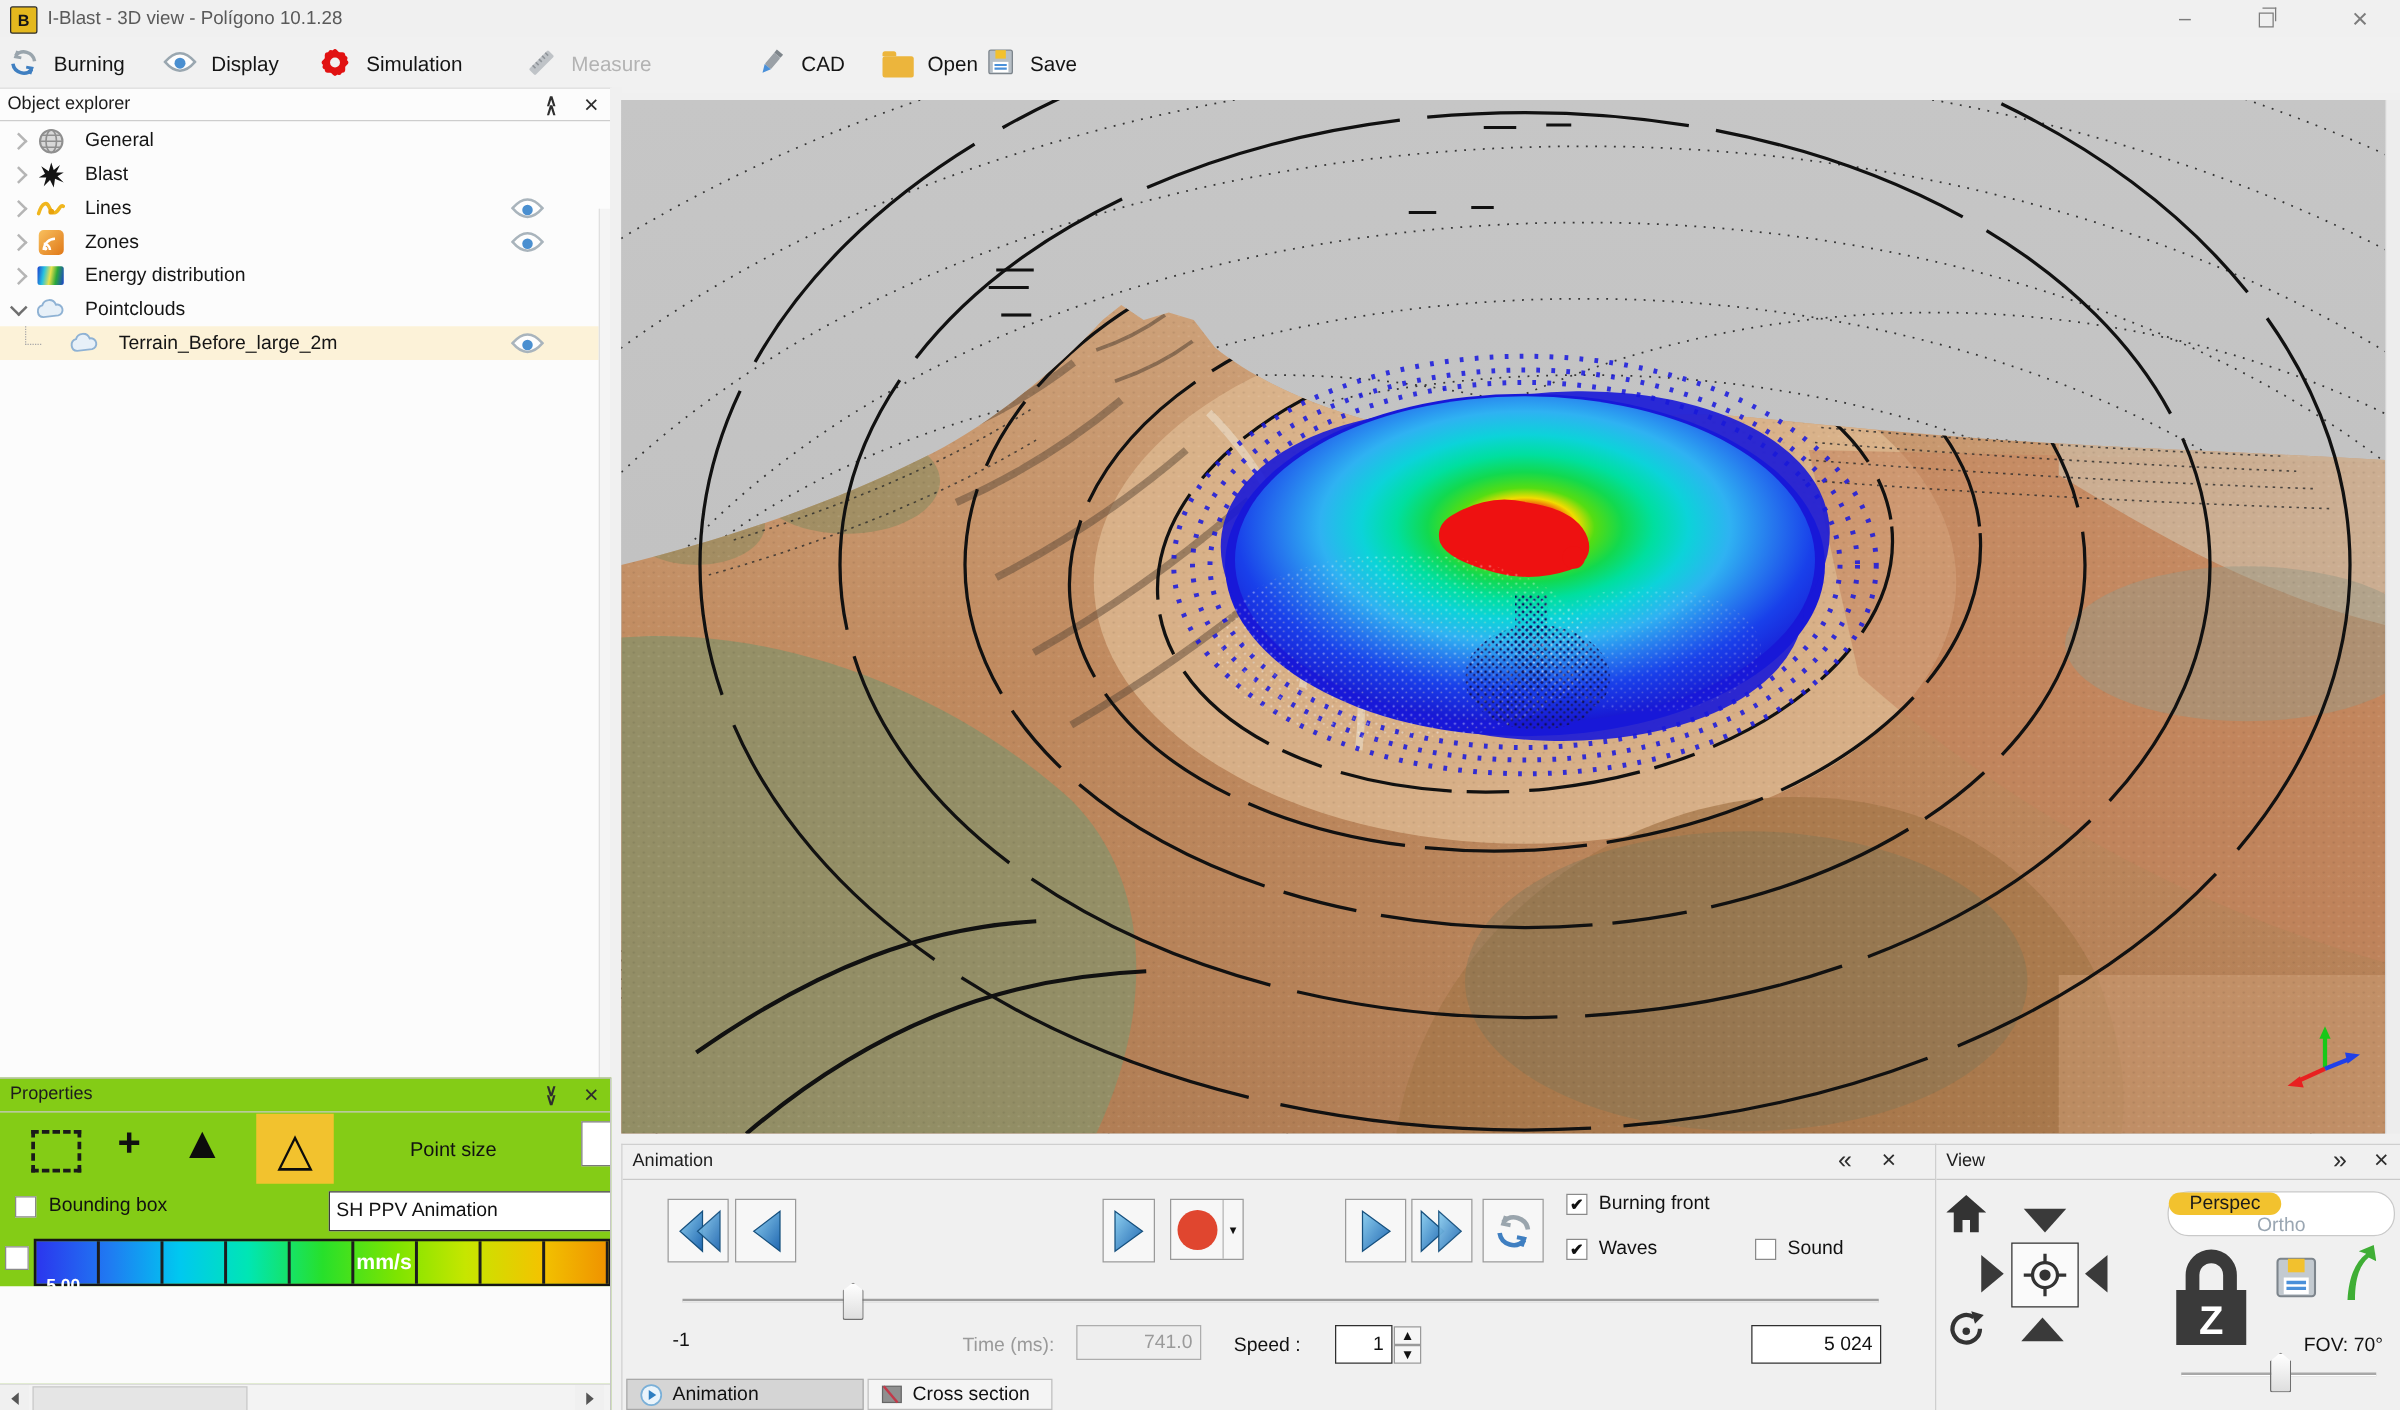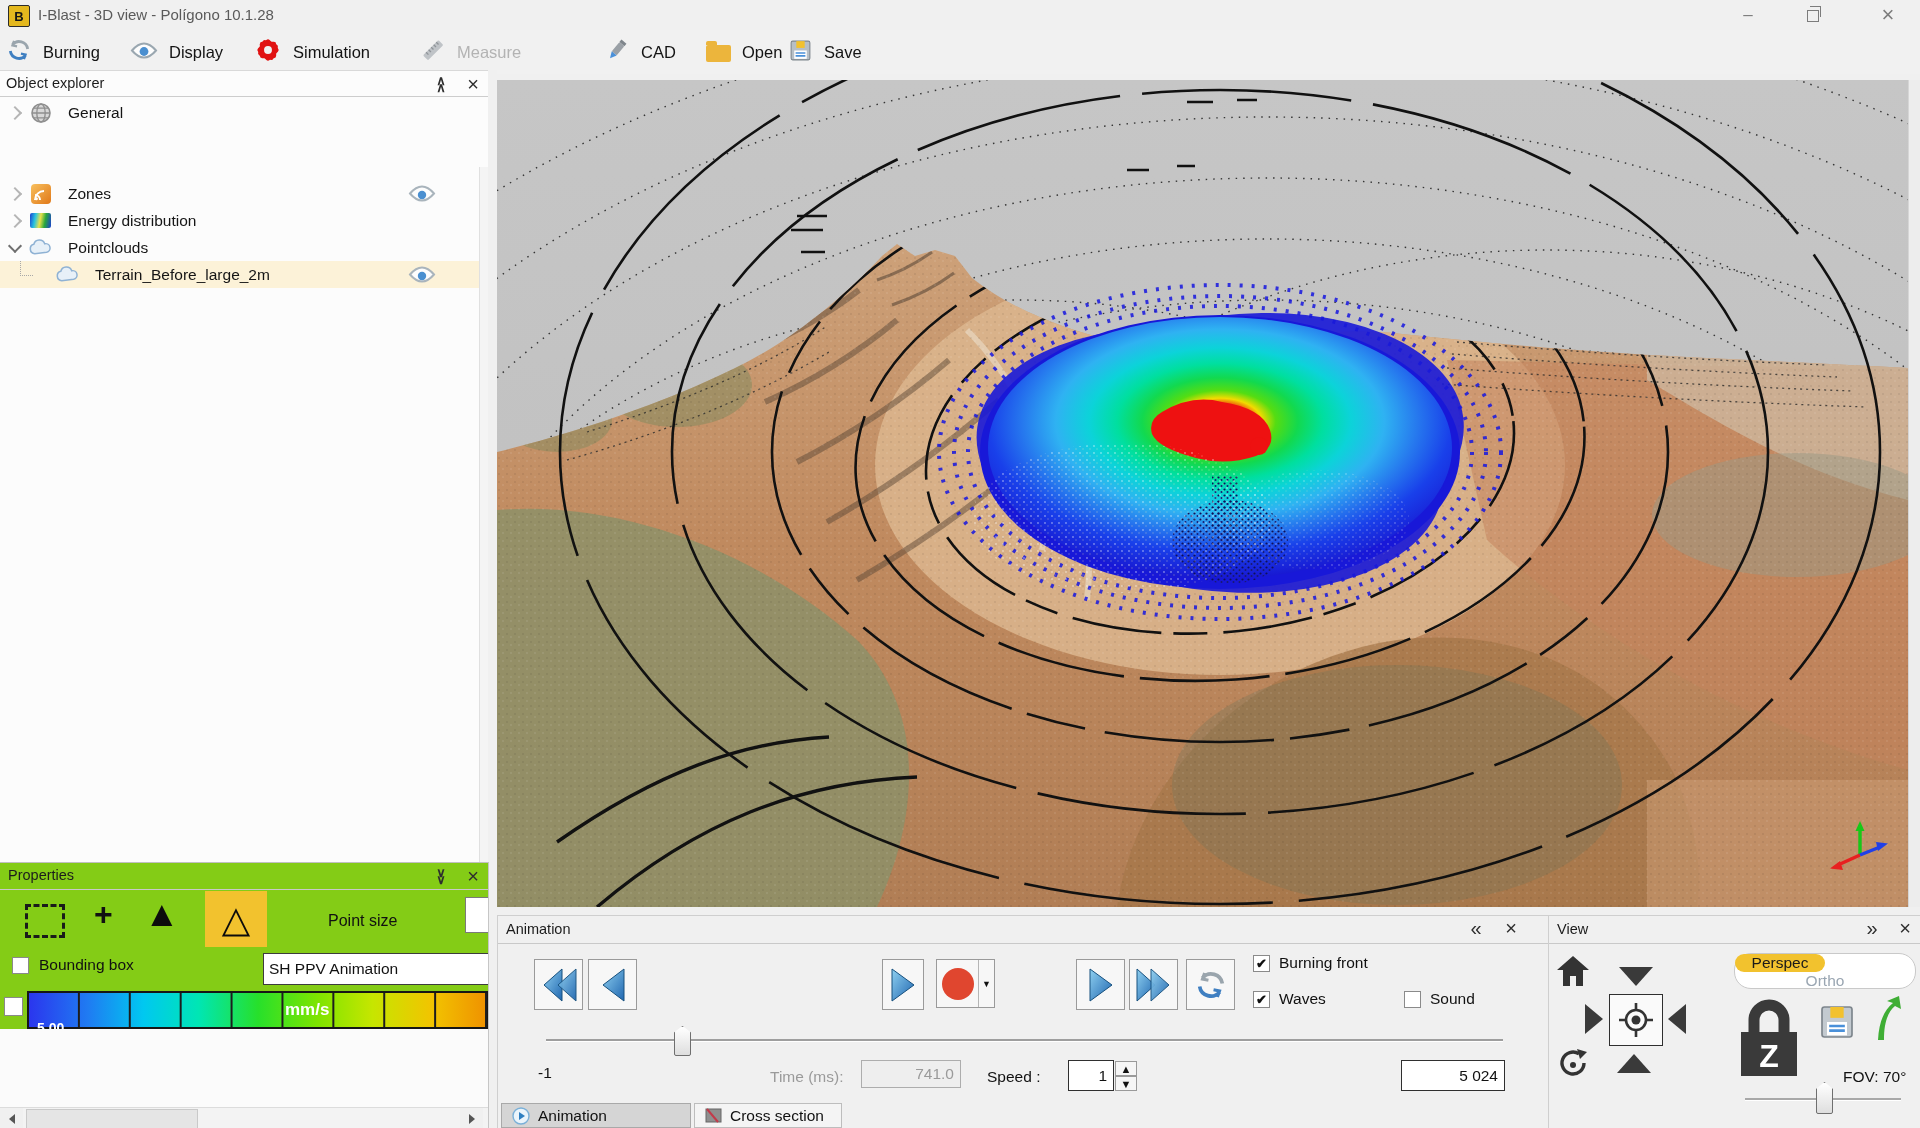--- a/index.html
+++ b/index.html
@@ -196,20 +196,43 @@
   <div class="tree-row" style="top:28px;">
     <span class="chev"></span>
     <span class="ticon">
         <svg width="22" height="22" viewBox="0 0 22 22">
           <circle cx="11" cy="11" r="9" fill="#d8d8d8" stroke="#8f8f8f" stroke-width="1.6"></circle>
           <ellipse cx="11" cy="11" rx="4.2" ry="9" fill="none" stroke="#8f8f8f" stroke-width="1.3"></ellipse>
           <path d="M2 11h18M3.5 6.2h15M3.5 15.8h15" stroke="#8f8f8f" stroke-width="1.3"></path>
         </svg>
       </span>
     <span class="tlabel">General</span>
+  </div>
+  <div class="tree-row" style="top:55px;">
+    <span class="chev"></span>
+    <span class="ticon">
+        <svg width="22" height="22" viewBox="0 0 22 22">
+          <polygon points="11,1 13,7 18,3 15,9 21,9 16,12 21,17 14,14 13,21 10,15 5,20 7,13 1,13 6,10 3,4 9,8" fill="#141414"></polygon>
+        </svg>
+      </span>
+    <span class="tlabel">Blast</span>
+  </div>
+  <div class="tree-row" style="top:82px;">
+    <span class="chev"></span>
+    <span class="ticon">
+        <svg width="24" height="18" viewBox="0 0 24 18">
+          <path d="M2 13 C5 3 9 3 11 8 C13 13 16 14 19 9 C20.5 6.6 21.5 6 22.5 7" fill="none" stroke="#f0b61e" stroke-width="3" stroke-linecap="round"></path>
+          <circle cx="12.5" cy="11.5" r="2.4" fill="#e8a20c"></circle>
+        </svg>
+      </span>
+    <span class="tlabel">Lines</span>
+    <span class="eye-btn"><svg width="28" height="19" viewBox="0 0 28 18">
+          <path d="M2 9 Q14 -5 26 9 Q14 23 2 9 Z" fill="#fdfdfd" stroke="#a9b4bc" stroke-width="2"></path>
+          <circle cx="14" cy="10.5" r="4.2" fill="#4a8fd0"></circle>
+        </svg></span>
   </div>
   <div class="tree-row" style="top:109px;">
     <span class="chev"></span>
     <span class="ticon">
         <span class="zones-icon"><svg width="20" height="20" viewBox="0 0 20 20">
             <path d="M5 15a0.5 0.5 0 0 1 0-0.1M4 16 A9 9 0 0 1 13 7" fill="none" stroke="#fff" stroke-width="2"></path>
             <path d="M4 11 A5 5 0 0 1 9 16" fill="none" stroke="#fff" stroke-width="2"></path>
             <circle cx="5.4" cy="14.8" r="1.5" fill="#fff"></circle>
           </svg></span>
       </span>

